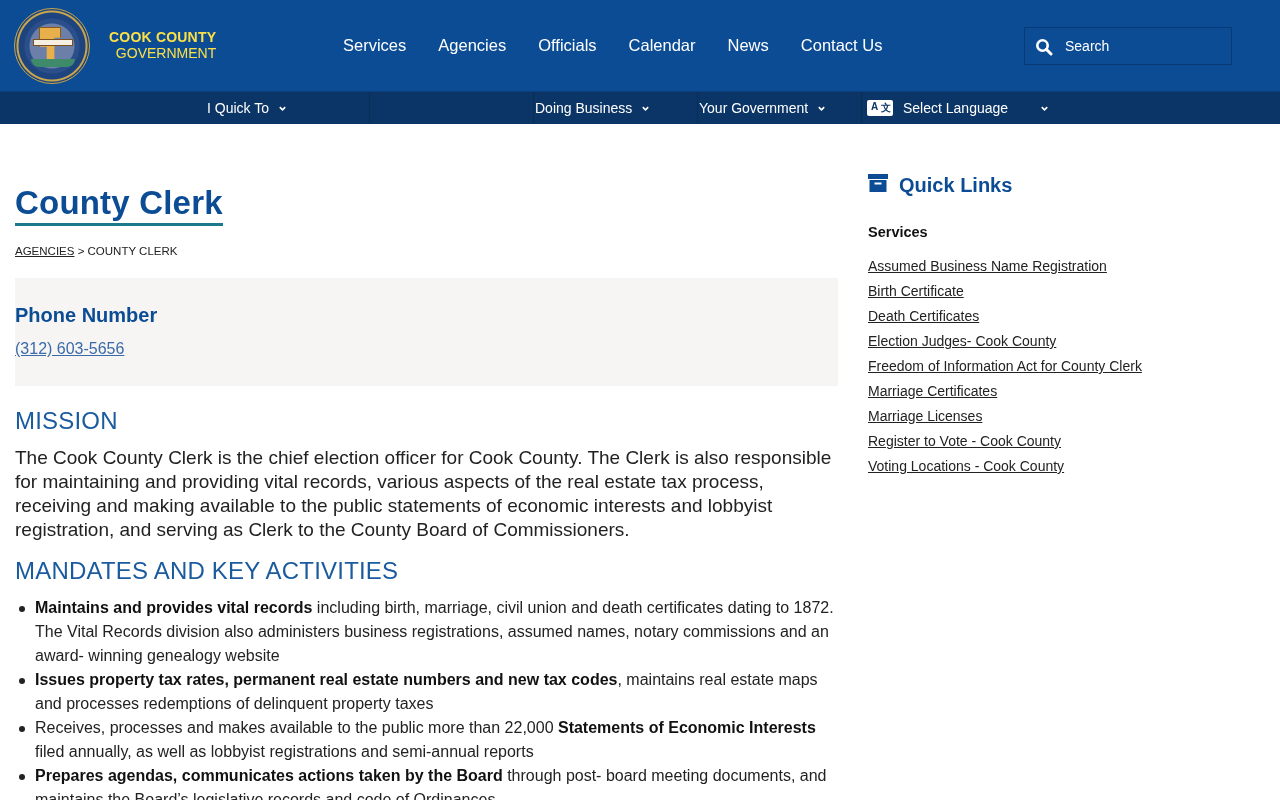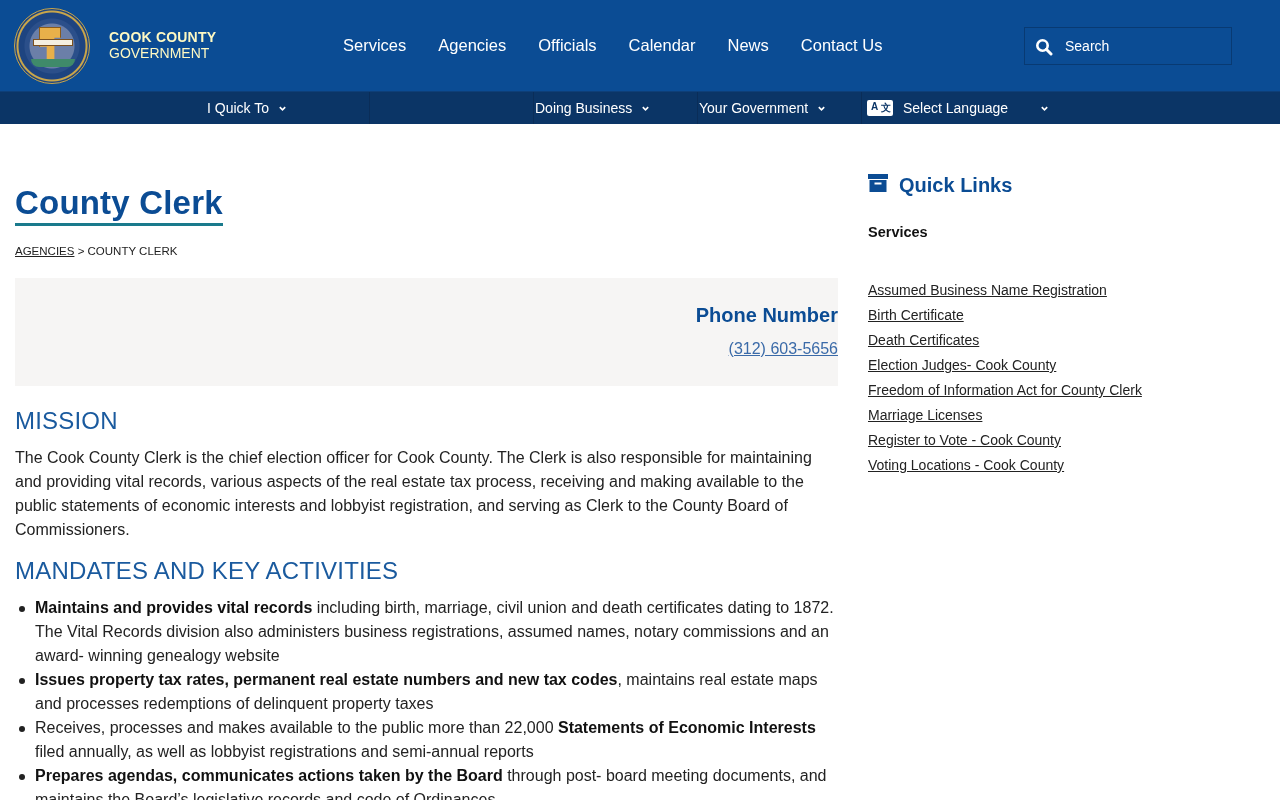--- a/index.html
+++ b/index.html
@@ -24,21 +24,21 @@
   }
   .seal .seal-banner {
     position: absolute; left: 18px; top: 30px; width: 40px; height: 7px;
     background: #f4efe0; border: 1px solid #7a5020;
   }
   .seal .seal-ground {
     position: absolute; left: 16px; top: 50px; width: 44px; height: 8px;
     background: #3f8a6a; border-radius: 0 0 20px 20px;
   }
   .brand-text {
-    position: absolute; left: 109px; top: 29px; color: #fef9c3; line-height: 16px;
+    position: absolute; left: 109px; top: 29px; color: #fde047; line-height: 16px; text-align: right;
   }
   .brand-line1 { font-size: 14px; font-weight: bold; letter-spacing: 0.2px; display: block; }
   .brand-line2 { font-size: 14px; font-weight: normal; display: block; }
 
   .main-nav { position: absolute; top: 36px; left: 343px; display: flex; }
   .main-nav a {
     color: #fff; font-size: 16.5px; text-decoration: none; margin-right: 32px; white-space: nowrap;
   }
 
   .search-box {
@@ -75,49 +75,49 @@
   
   .page-title {
     position: absolute; left: 15px; top: 183px; font-size: 33px; font-weight: bold; color: #0b4c94;
     line-height: 40px; padding-bottom: 0; border-bottom: 3px solid #1a7a8c; letter-spacing: 0.2px;
   }
   .breadcrumb { position: absolute; left: 15px; top: 245px; font-size: 11.5px; color: #222; }
   .breadcrumb a { color: #222; text-decoration: underline; }
 
   .phone-box {
     position: absolute; left: 15px; top: 278px; width: 823px; height: 108px;
-    background: #f6f5f4; text-align: right;
+    background: #f6f5f4; text-align: left;
   }
   .phone-title { position: absolute; left: 0; width: 100%; top: 26px; font-size: 20px; font-weight: bold; color: #0b4c94; }
   .phone-link { position: absolute; left: 0; width: 100%; top: 62px; font-size: 16px; }
   .phone-link a { color: #3a6aa8; text-decoration: underline; }
 
   .section-heading {
     position: absolute; left: 15px; font-size: 24px; color: #1a5a9e; font-weight: normal; letter-spacing: 0.2px;
   }
   .mission-text {
-    position: absolute; left: 15px; top: 446px; width: 823px; font-size: 16px; line-height: 24px; color: #222;
+    position: absolute; left: 15px; top: 446px; width: 823px; font-size: 19px; line-height: 24px; color: #222;
   }
 
   .mandates-list {
     position: absolute; left: 35px; top: 596px; width: 808px; font-size: 16px; line-height: 24px; color: #222;
     list-style: none;
   }
   .mandates-list li { position: relative; margin-bottom: 0; }
   .mandates-list li::before {
     content: ""; position: absolute; left: -16px; top: 10px; width: 6px; height: 6px; border-radius: 50%; background: #222;
   }
   .mandates-list b { font-weight: bold; color: #111; }
 
   
   .quick-links-header { position: absolute; left: 868px; top: 174px; display: flex; align-items: flex-start; }
   .quick-links-header .box-icon { width: 20px; height: 18px; margin-right: 11px; }
   .quick-links-title { font-size: 20px; font-weight: bold; color: #0b4c94; }
   .services-label { position: absolute; left: 868px; top: 224px; font-size: 14.5px; font-weight: bold; color: #111; }
-  .quick-list { position: absolute; left: 868px; top: 255px; list-style: none; margin-top: 24px; }
+  .quick-list { position: absolute; left: 868px; top: 255px; list-style: none; }
   .quick-list li { height: 25px; line-height: 22px; }
   .quick-list a { color: #222; font-size: 14px; text-decoration: underline; white-space: nowrap; }
 </style>
 </head>
 <body>
 
 <header class="top-header">
   <a class="seal" title="Seal of Cook County Illinois">
     <span class="seal-map"></span>
     <span class="seal-banner"></span>
@@ -222,17 +222,18 @@
     </svg>
     <span class="quick-links-title">Quick Links</span>
   </div>
   <div class="services-label">Services</div>
   <ul class="quick-list">
     <li><a>Assumed Business Name Registration</a></li>
     <li><a>Birth Certificate</a></li>
     <li><a>Death Certificates</a></li>
     <li><a>Election Judges- Cook County</a></li>
     <li><a>Freedom of Information Act for County Clerk</a></li>
+    <li><a>Marriage Certificates</a></li>
     <li><a>Marriage Licenses</a></li>
     <li><a>Register to Vote - Cook County</a></li>
     <li><a>Voting Locations - Cook County</a></li>
   </ul>
 </aside>
 
 </body></html>

